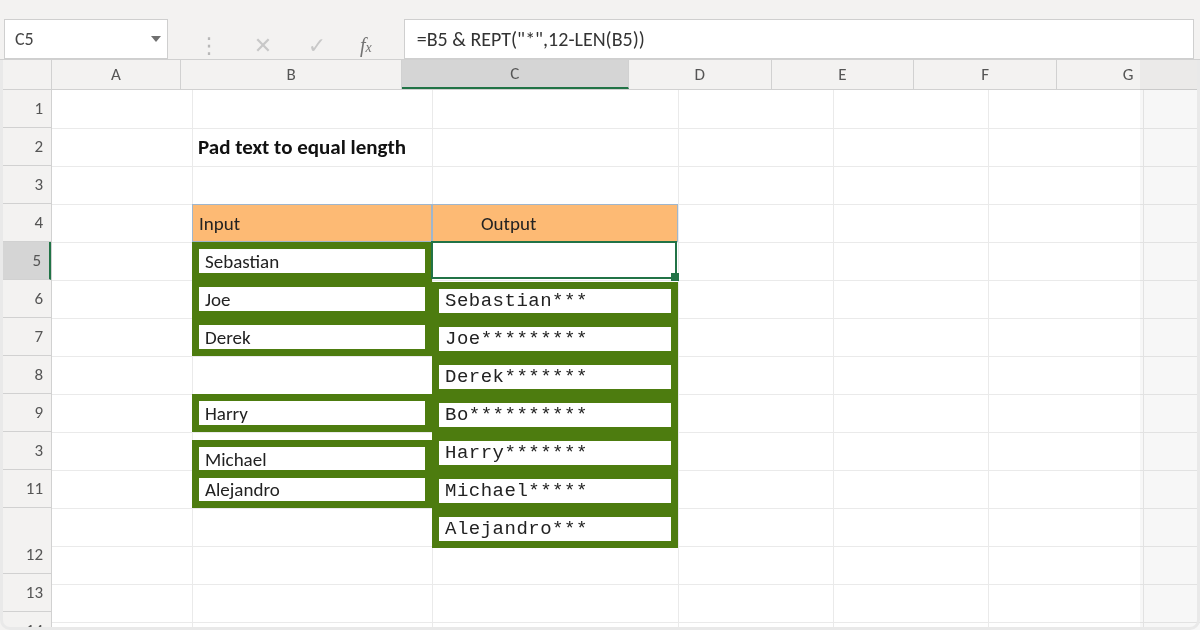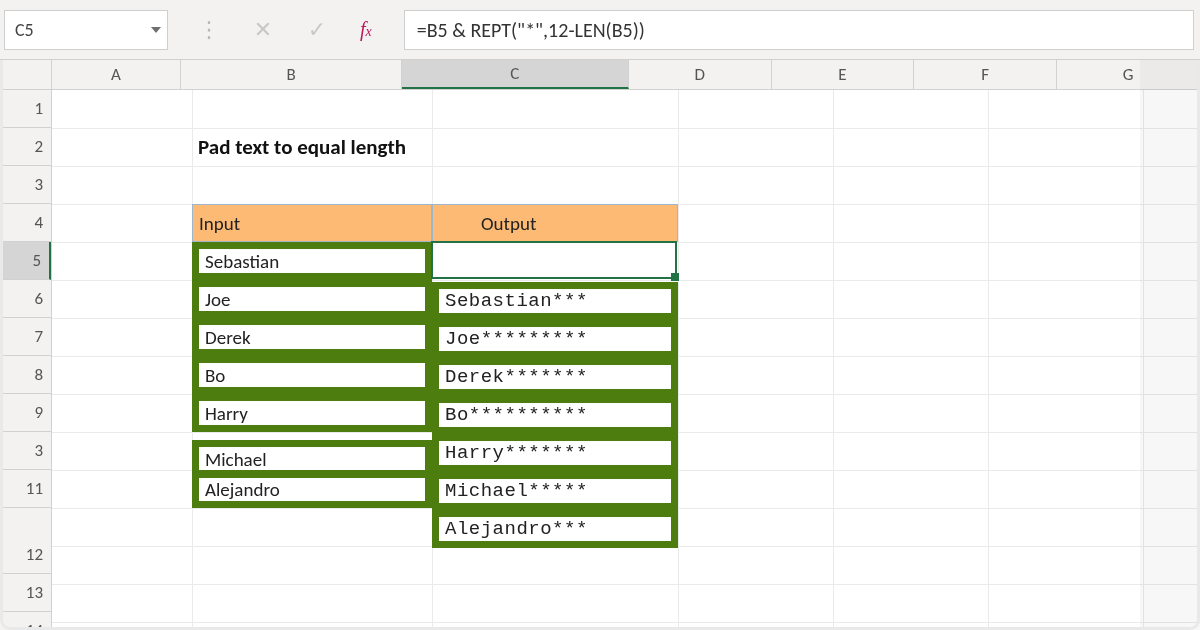--- a/index.html
+++ b/index.html
@@ -10,21 +10,21 @@
     color: #333;
     font-size: 16px;
   }
 
   
   .formula-bar {
     height: 60px;
     background: #f3f2f1;
     border-bottom: 1px solid #d0d0d0;
     display: flex;
-    align-items: center;
+    align-items: flex-end;
     padding: 0 6px 0 4px;
     position: relative;
     z-index: 10;
   }
   .name-box-wrap {
     display: flex;
     align-items: center;
     background: #fff;
     border: 1px solid #cfcfcf;
     height: 40px;
@@ -55,21 +55,21 @@
     color: #b0b0b0;
     font-size: 20px;
   }
   .fb-btn { width: 22px; display: flex; justify-content: center; }
   .fb-btn.dots { font-size: 22px; line-height: 1; color: #b8b8b8; }
   .fb-btn.x   { font-size: 22px; color: #c8c8c8; }
   .fb-btn.chk { font-size: 22px; color: #c8c8c8; }
   .fx-label {
     font-style: italic;
     font-family: "Times New Roman", serif;
-    color: #be185d;
+    color: #737373;
     font-size: 20px;
     padding-right: 10px;
   }
   .formula-input-wrap {
     flex: 1;
     height: 40px;
     background: #fff;
     border: 1px solid #cfcfcf;
     display: flex;
     align-items: center;
@@ -240,21 +240,20 @@
       <div class="gridline-h" style="top: 532px;"></div>
       <div class="cell title" style="left: 140px; top: 38px; width: 500px; height: 38px;">Pad text to equal length</div>
       <div class="cell header-cell" style="left: 140px; top: 114px; width: 240px; height: 38px;">Input</div>
       <div class="cell header-cell" style="left: 380px; top: 114px; width: 246px; height: 38px; padding-left: 48px;">Output</div>
       <div class="cell bordered" style="left: 140px; top: 152px; width: 240px; height: 38px;">Sebastian</div>
       <div class="cell bordered mono" style="left: 380px; top: 152px; width: 246px; height: 38px;">Sebastian***</div>
       <div class="cell bordered" style="left: 140px; top: 190px; width: 240px; height: 38px;">Joe</div>
       <div class="cell bordered mono" style="left: 380px; top: 190px; width: 246px; height: 38px; text-align: right;">Joe*********</div>
       <div class="cell bordered" style="left: 140px; top: 228px; width: 240px; height: 38px;">Derek</div>
       <div class="cell bordered mono" style="left: 380px; top: 228px; width: 246px; height: 38px;">Derek*******</div>
-      <div class="cell bordered" style="left: 140px; top: 266px; width: 240px; height: 38px;">Bo</div>
       <div class="cell bordered mono" style="left: 380px; top: 266px; width: 246px; height: 38px;">Bo**********</div>
       <div class="cell bordered" style="left: 140px; top: 304px; width: 240px; height: 38px;">Harry</div>
       <div class="cell bordered mono" style="left: 380px; top: 304px; width: 246px; height: 38px;">Harry*******</div>
       <div class="cell bordered" style="left: 140px; top: 350px; width: 240px; height: 38px;">Michael</div>
       <div class="cell bordered mono" style="left: 380px; top: 342px; width: 246px; height: 38px;">Michael*****</div>
       <div class="cell bordered" style="left: 140px; top: 380px; width: 240px; height: 38px;">Alejandro</div>
       <div class="cell bordered mono" style="left: 380px; top: 380px; width: 246px; height: 38px;">Alejandro***</div>
       <div class="selection-box" style="left: 379px; top: 151px; width: 246px; height: 38px;">
         <div class="selection-handle"></div>
       </div>

